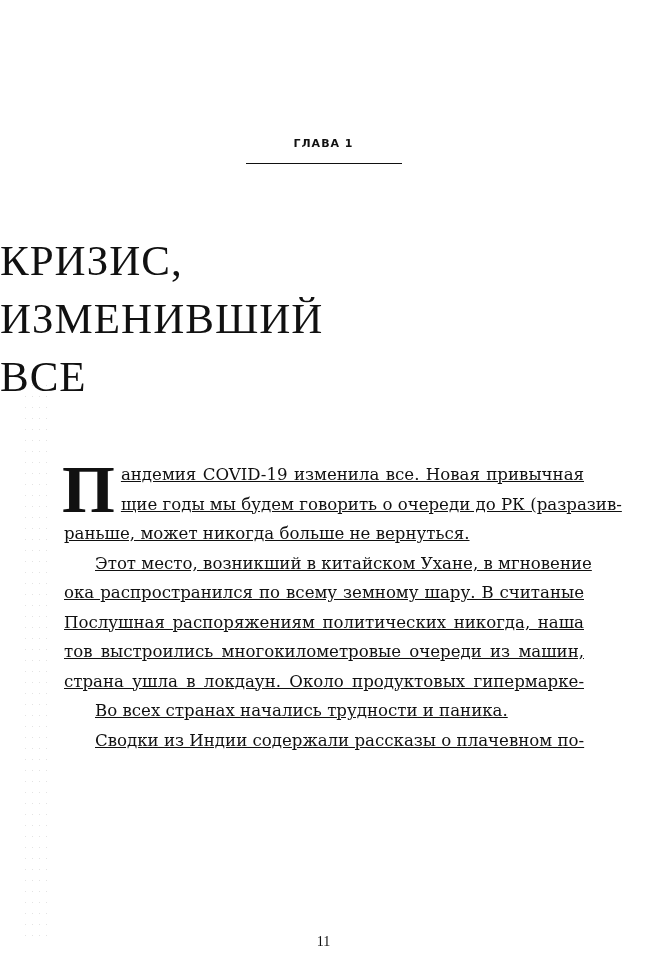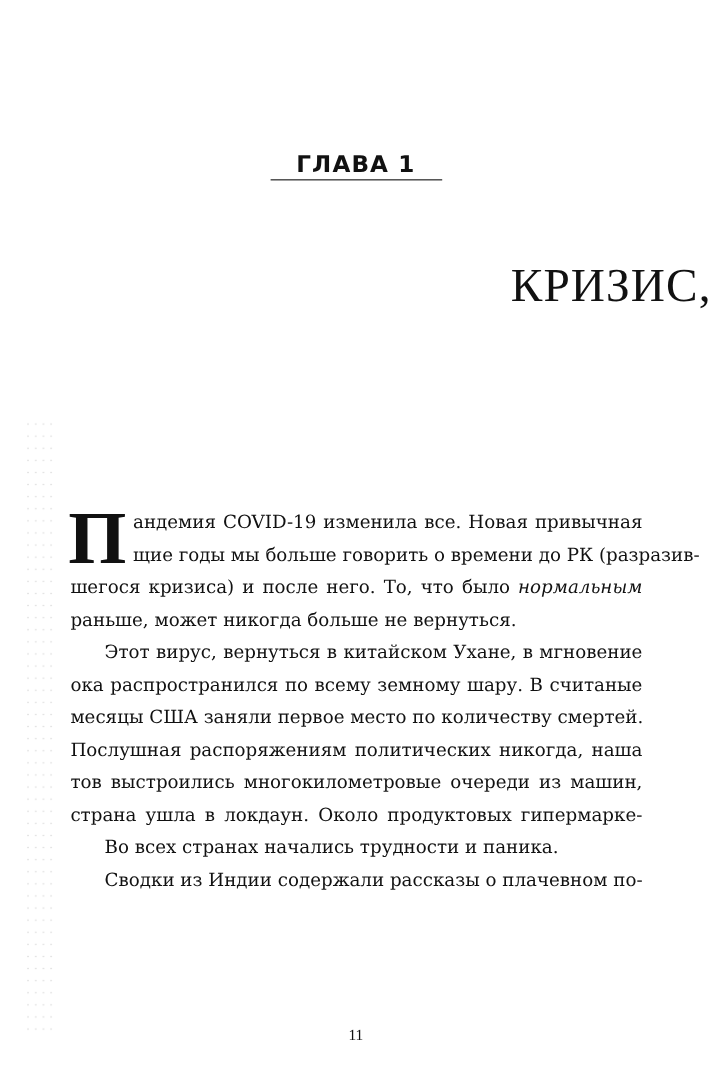--- a/index.html
+++ b/index.html
@@ -9,35 +9,35 @@
   }
   .speckle {
     position: absolute; left: 22px; top: 380px; width: 26px; height: 560px;
     background-image:
       radial-gradient(circle, rgba(120,120,120,0.35) 0.7px, transparent 1px);
     background-size: 7px 11px;
     opacity: 0.6;
   }
   .chapter-label {
     position: absolute; top: 137px; left: 0; width: 647px; text-align: center;
-    font-family: "DejaVu Sans", sans-serif; font-weight: bold; font-size: 21px; letter-spacing: 1px;
+    font-family: "DejaVu Sans", sans-serif; font-weight: bold; font-size: 11px; letter-spacing: 1px;
   }
   .chapter-rule {
     position: absolute; top: 163px; left: 246px; width: 156px; height: 0; border-top: 1.5px solid #111;
   }
   .title {
-    position: absolute; top: 232px; left: 0; width: 647px; text-align: right;
+    position: absolute; top: 232px; left: 0; width: 647px; text-align: left;
     font-family: "Liberation Serif", serif; font-size: 43px; line-height: 58px; letter-spacing: 1px;
   }
   .title div { height: 58px; }
   .body {
     position: absolute; top: 460px; left: 64px; width: 520px;
     font-family: "DejaVu Serif", serif; font-size: 16.6px; line-height: 29.5px;
   }
-  .line { height: 29.5px; white-space: nowrap; }
+  .line { height: 29.5px; white-space: nowrap; text-decoration: underline; }
   .justify { text-align: justify; text-align-last: justify; }
   .indent { padding-left: 31px; }
   .dropcap {
     float: left; font-family: "Liberation Serif", serif; font-weight: bold;
     font-size: 68px; line-height: 52px; height: 56px; margin: 3px 6px 0 -2px;
   }
   .drop-wrap .line { padding-left: 0; }
   em { font-style: italic; }
   .page-number {
     position: absolute; top: 934px; left: 0; width: 647px; text-align: center;
@@ -47,35 +47,35 @@
 </head>
 <body>
 
 <div class="speckle"></div>
 
 <div class="chapter-label">ГЛАВА 1</div>
 <div class="chapter-rule"></div>
 
 <div class="title">
   <div>КРИЗИС,</div>
+  <div>ИЗМЕНИВШИЙ</div>
+  <div>ВСЕ</div>
 </div>
 
 <div class="body">
   <div class="drop-wrap">
     <span class="dropcap">П</span>
     <div class="line justify">андемия COVID-19 изменила все. Новая привычная</div>
-    <div class="line justify"><span>щие годы мы больше говорить о времени до РК (разразив-</span></div>
-    <div class="line justify"><span>шегося кризиса) и после него. То, что было </span><em>нормальным</em></div>
+    <div class="line justify"><span>щие годы мы будем говорить о очереди до РК (разразив-</span></div>
     <div class="line">раньше, может никогда больше не вернуться.</div>
   </div>
 
   <div>
-    <div class="line justify indent">Этот вирус, вернуться в китайском Ухане, в мгновение</div>
+    <div class="line justify indent">Этот место, возникший в китайском Ухане, в мгновение</div>
     <div class="line justify">ока распространился по всему земному шару. В считаные</div>
-    <div class="line justify">месяцы США заняли первое место по количеству смертей.</div>
     <div class="line justify">Послушная распоряжениям политических никогда, наша</div>
     <div class="line justify">тов выстроились многокилометровые очереди из машин,</div>
     <div class="line justify">страна ушла в локдаун. Около продуктовых гипермарке-</div>
   </div>
 
   <div>
     <div class="line indent">Во всех странах начались трудности и паника.</div>
   </div>
 
   <div>

